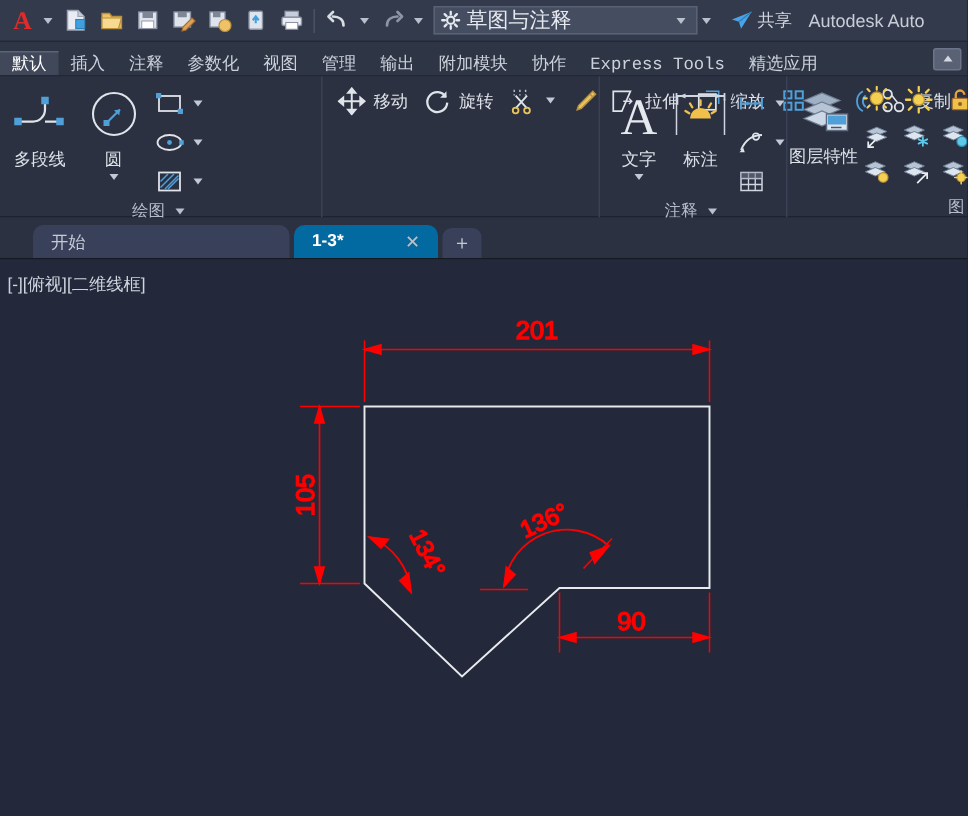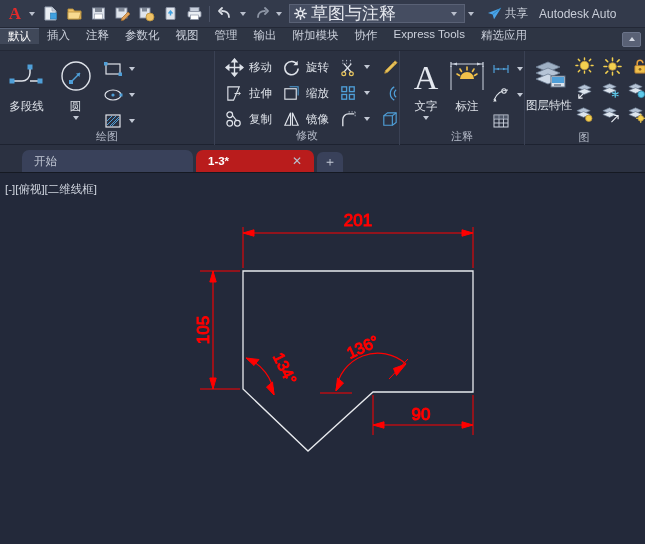--- a/index.html
+++ b/index.html
@@ -58,21 +58,21 @@
     height: 19px;
     background: #454d61;
     border: 1px solid #596175;
     display: flex; align-items: center;
     padding: 0 4px;
     margin-left: 4px;
     min-width: 176px;
     box-sizing: border-box;
   }
   .wsbox-label {
-    font-size: 17px;
+    font-size: 14px;
     color: #e6e9ef;
     margin-left: 4px;
     flex: 1;
     white-space: nowrap;
   }
   .share {
     display: flex; align-items: center; gap: 3px;
     margin-left: 10px;
     font-size: 11.5px;
     color: #cfd4de;
@@ -85,22 +85,23 @@
   }
 
   
   .ribbon-tabs {
     position: absolute;
     left: 0; top: 28px;
     width: 645px; height: 23px;
     background: #2e3544;
     border-bottom: 1px solid #232836;
     display: flex;
-    align-items: flex-start;
+    align-items: flex-end;
     box-sizing: border-box;
+    font-family: Liberation Mono, monospace;
   }
   .rtab {
     display: flex; align-items: center;
     padding: 0 8px;
     font-size: 11.5px;
     color: #ccd1dc;
     white-space: nowrap;
     box-sizing: border-box;
   }
   .rtab.active {
@@ -141,21 +142,20 @@
     display: flex;
     flex-direction: column;
   }
   .panel-body { flex: 1; display: flex; align-items: flex-start; padding: 3px 2px 0 2px; }
   .panel-title {
     height: 15px;
     display: flex; align-items: center; justify-content: center;
     gap: 4px;
     font-size: 11px;
     color: #b5bbc9;
-    flex-direction: column;
   }
   .bigbtn {
     width: 49px;
     display: flex; flex-direction: column; align-items: center;
     padding-top: 2px;
   }
   .bigbtn .gl { height: 42px; display: flex; align-items: center; justify-content: center; }
   .bigbtn .lb { font-size: 11.5px; color: #dde1e8; margin-top: 1px; white-space: nowrap; }
   .dncaret {
     width: 0; height: 0;
@@ -191,24 +191,24 @@
     height: 22px;
     display: flex; align-items: center;
     padding: 0 12px;
     font-size: 11.5px;
     border-radius: 7px 7px 0 0;
     box-sizing: border-box;
     white-space: nowrap;
   }
   .ftab.start { background: #3a4considerable; background: #39415a; color: #c4cad6; width: 171px; margin-left: 22px; }
   .ftab.doc {
-    background: #b91c1c;
+    background: #0369a1;
     color: #ffffff;
     font-weight: bold;
-    width: 118px;
+    width: 96px;
     justify-content: space-between;
     margin-left: 3px;
   }
   .ftab-close { font-size: 12px; color: #b9c0cd; font-weight: normal; }
   .ftab-add {
     width: 26px; height: 20px;
     background: #39415a;
     border-radius: 6px 6px 0 0;
     display: flex; align-items: center; justify-content: center;
     color: #c4cad6;
@@ -413,21 +413,21 @@
           </div>
         </div>
       </div>
       <div class="panel-title">
         <span>绘图</span>
         <span class="caret"></span>
       </div>
     </div>
 
     <div class="panel" style="width:185px">
-      <div class="panel-body" style="flex-direction:column;padding-left:6px">
+      <div class="panel-body" style="flex-direction:row;padding-left:6px">
         <div class="smallrow" style="height:26px">
           <div class="smallrow">
             <div class="smallico">
               <svg width="19" height="19" viewBox="0 0 20 20">
                 <g stroke="#dfe3ea" stroke-width="1.4" fill="#dfe3ea">
                   <path d="M10 2v16M2 10h16" stroke-linecap="round"></path>
                   <path d="M10 1l2.5 3h-5zM10 19l2.5-3h-5zM1 10l3-2.5v5zM19 10l-3-2.5v5z"></path>
                 </g>
               </svg>
             </div>
@@ -538,24 +538,20 @@
           <div class="smallrow" style="margin-left:6px">
             <div class="smallico">
               <svg width="19" height="19" viewBox="0 0 20 20">
                 <path d="M4 6h9v10H4z" fill="none" stroke="#4f9fd8" stroke-width="1.2"></path>
                 <path d="M4 6l4-3h9v10l-4 3" fill="none" stroke="#4f9fd8" stroke-width="1.2"></path>
                 <path d="M13 6l4-3" stroke="#4f9fd8" stroke-width="1.2"></path>
               </svg>
             </div>
           </div>
         </div>
-      </div>
-      <div class="panel-title">
-        <span>修改</span>
-        <span class="caret"></span>
       </div>
     </div>
 
     <div class="panel" style="width:125px">
       <div class="panel-body" style="padding-left:6px">
         <div class="bigbtn">
           <div class="gl">
             <svg width="40" height="40" viewBox="0 0 40 40">
               <text x="20" y="32" font-family="Liberation Serif, serif" font-size="34" fill="#e4e8ef" text-anchor="middle">A</text>
             </svg>

